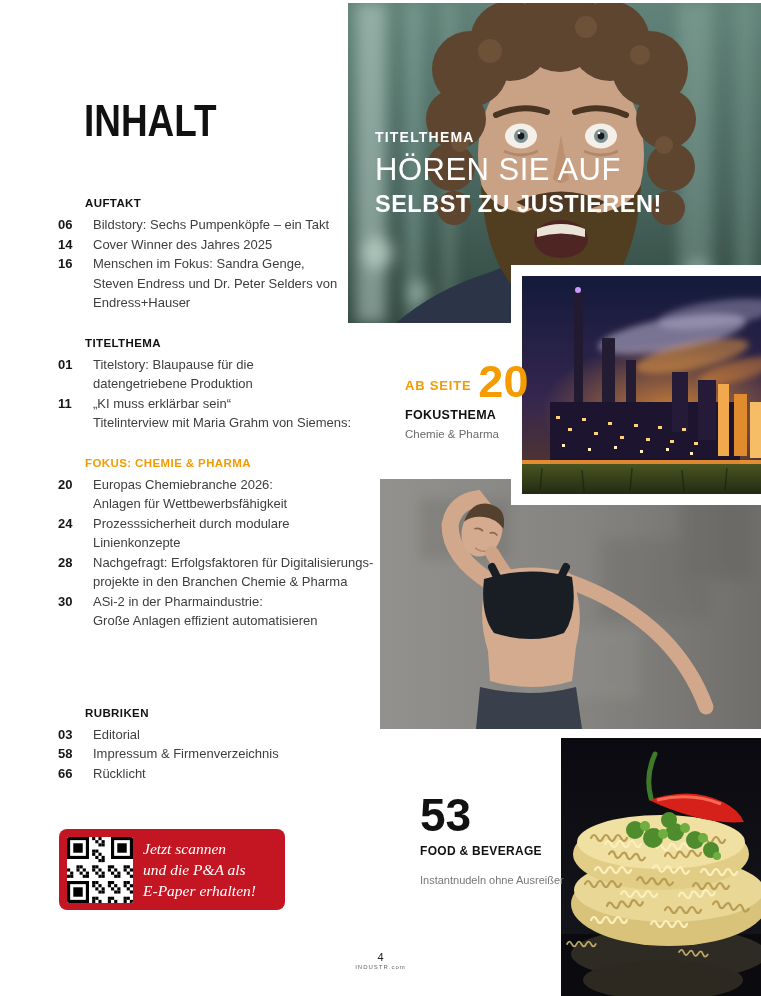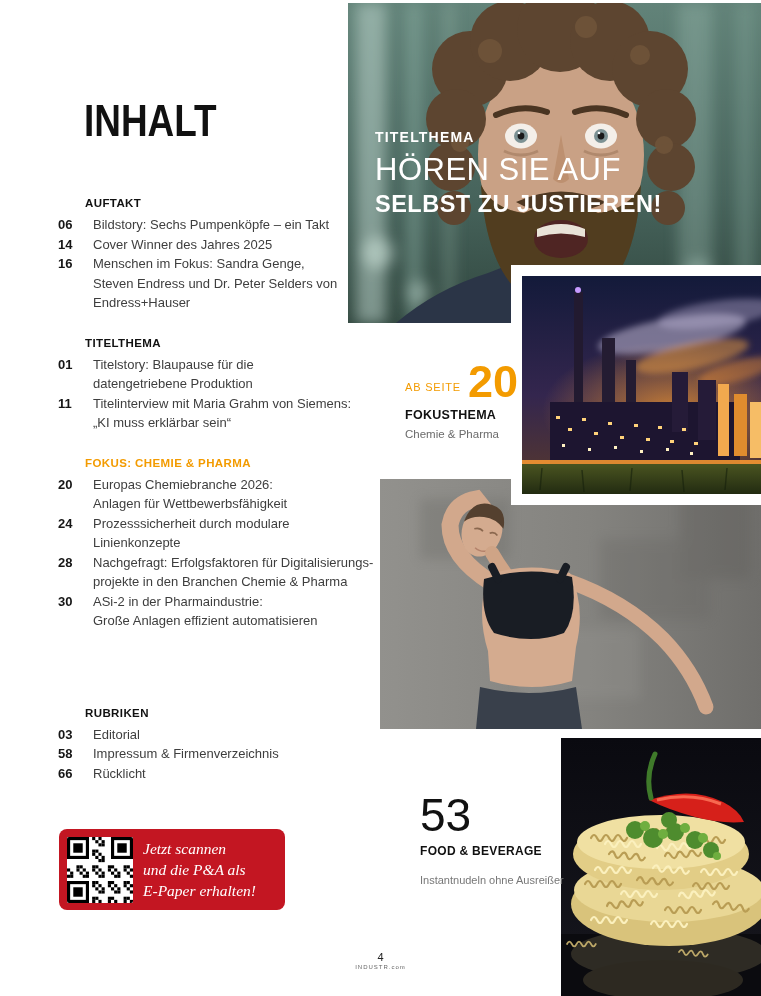--- a/index.html
+++ b/index.html
@@ -44,27 +44,27 @@
 
   
   .cover-text{position:absolute;left:375px;top:129px;z-index:2;color:#fff;}
   .cover-kicker{font-size:14px;font-weight:700;letter-spacing:1.2px;}
   .cover-h1{font-size:31px;font-weight:400;letter-spacing:.5px;margin-top:7px;white-space:nowrap;}
   .cover-h2{font-size:23.5px;font-weight:800;letter-spacing:.5px;margin-top:3px;white-space:nowrap;}
 
   
   .focus-block{position:absolute;left:405px;top:364px;z-index:4;}
   .focus-top{display:flex;align-items:flex-end;}
-  .focus-prefix{font-size:11px;font-weight:400;color:#F39B00;letter-spacing:.8px;margin:0 7px 7px 0;}
+  .focus-prefix{font-size:13px;font-weight:700;color:#F39B00;letter-spacing:.8px;margin:0 7px 7px 0;}
   .focus-num{font-size:45px;font-weight:800;color:#F39B00;line-height:36px;}
   .focus-label{font-size:12.5px;font-weight:700;color:#111;margin-top:8px;letter-spacing:.3px;}
   .focus-topic{font-size:11.5px;color:#6b6b6b;margin-top:6px;}
 
   .food-block{position:absolute;left:420px;top:795px;z-index:2;}
-  .food-num{font-size:46px;font-weight:400;color:#111;line-height:40px;}
+  .food-num{font-size:46px;font-weight:700;color:#111;line-height:40px;}
   .food-label{font-size:12px;font-weight:700;color:#111;margin-top:9px;letter-spacing:.3px;}
   .food-topic{font-size:11px;color:#777;margin-top:16px;}
 </style>
 </head>
 <body>
 
 <div class="page">
 
   <div class="inhalt-title">INHALT</div>
 
@@ -97,22 +97,22 @@
         <div class="toc-row">
           <div class="toc-num">01</div>
           <div class="toc-text">
             <div>Titelstory: Blaupause für die</div>
             <div>datengetriebene Produktion</div>
           </div>
         </div>
         <div class="toc-row">
           <div class="toc-num">11</div>
           <div class="toc-text">
+            <div>„KI muss erklärbar sein“</div>
             <div>Titelinterview mit Maria Grahm von Siemens:</div>
-            <div>„KI muss erklärbar sein“</div>
           </div>
         </div>
       </div>
       <div class="toc-section highlight">
         <div class="toc-header">FOKUS: CHEMIE &amp; PHARMA</div>
         <div class="toc-row">
           <div class="toc-num">20</div>
           <div class="toc-text">
             <div>Europas Chemiebranche 2026:</div>
             <div>Anlagen für Wettbewerbsfähigkeit</div>

